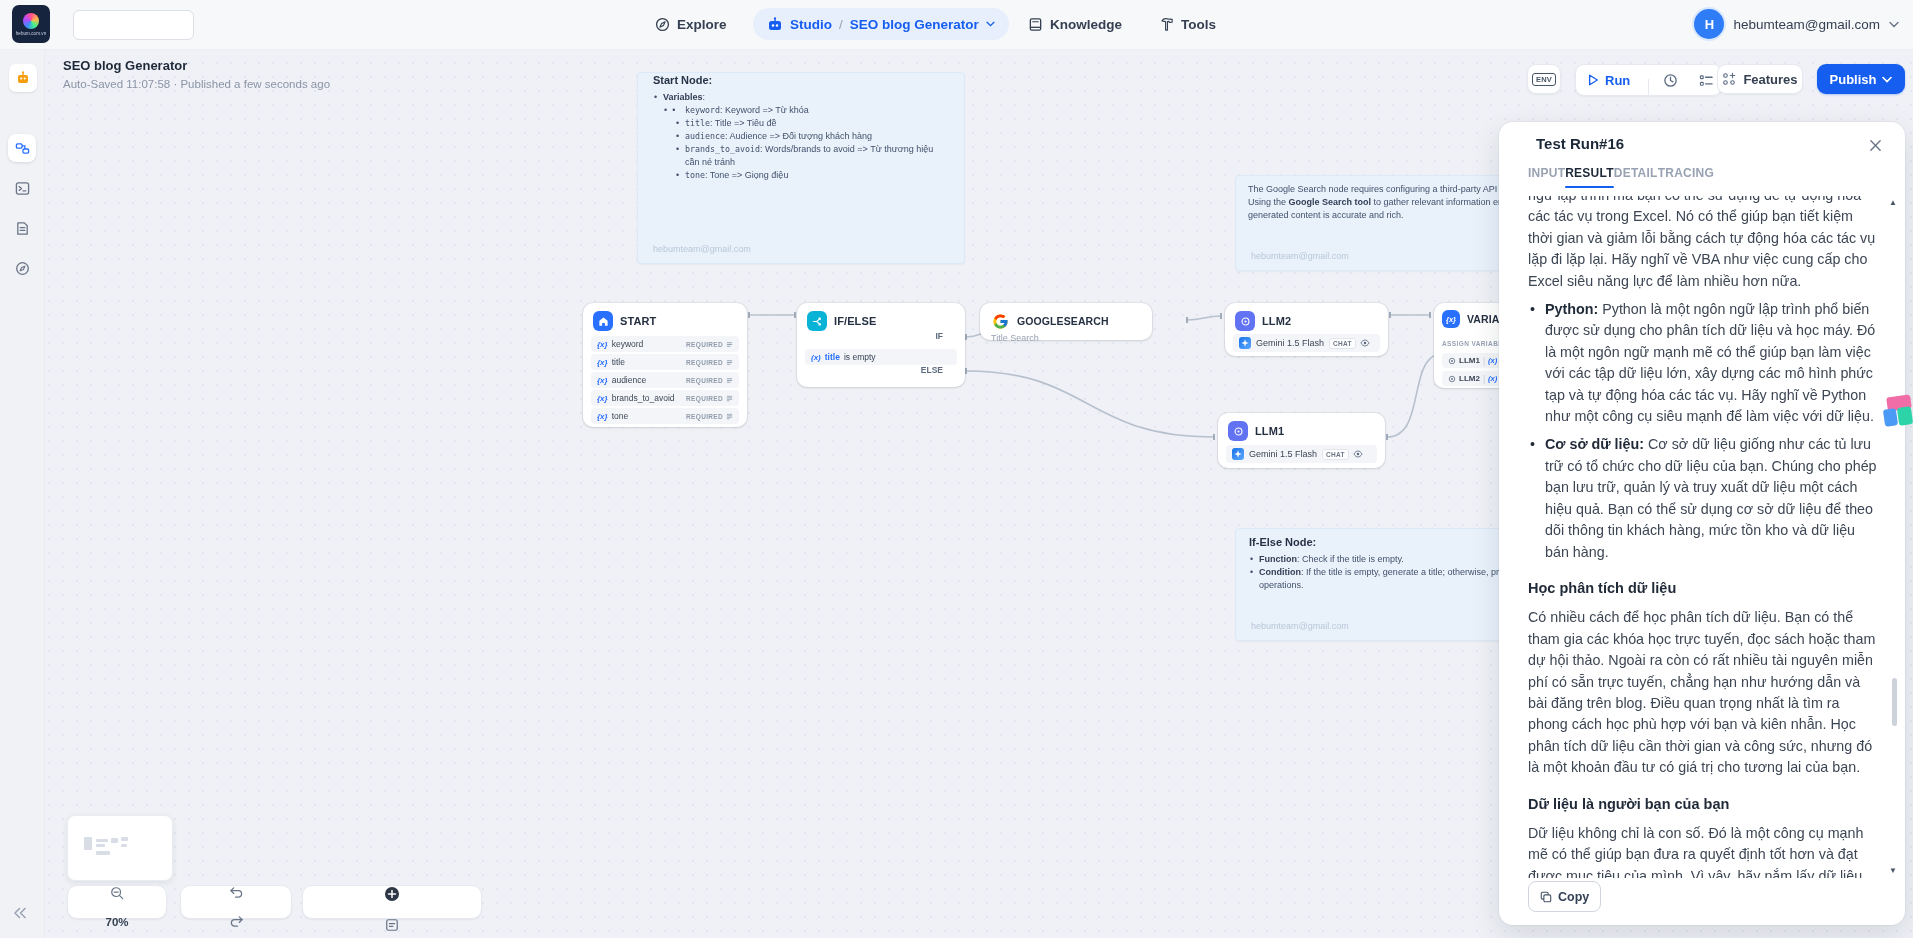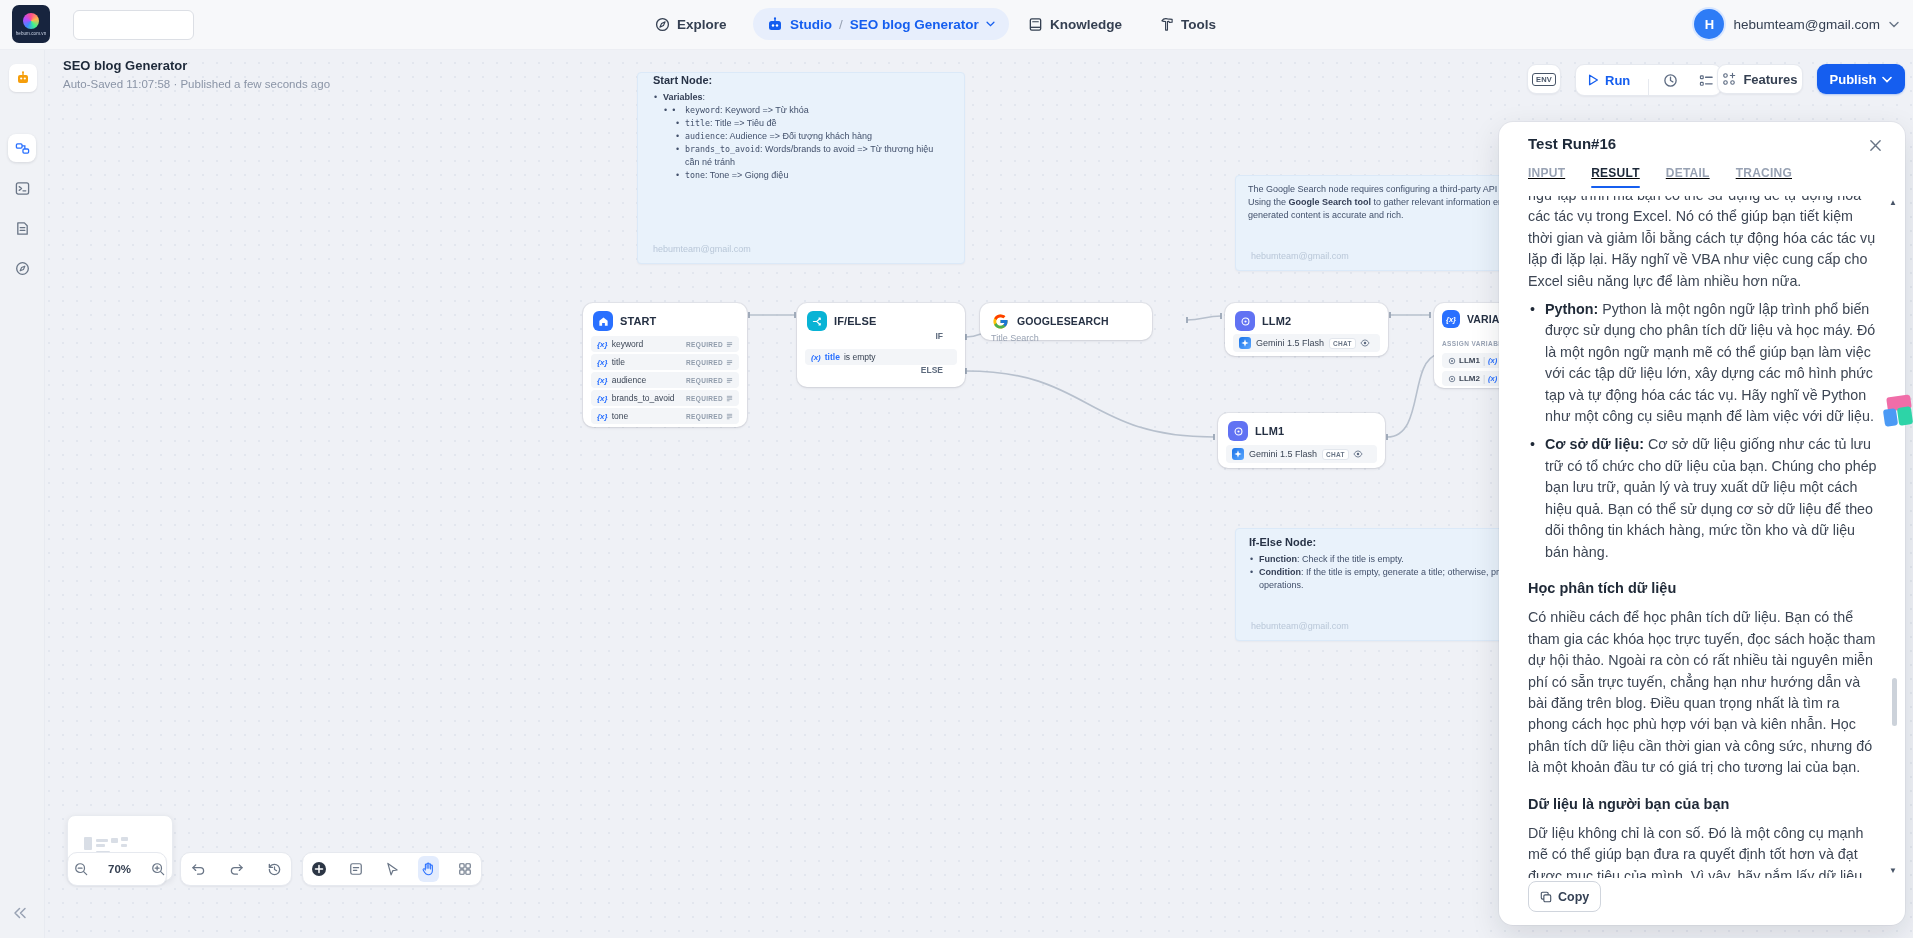--- a/index.html
+++ b/index.html
@@ -59,38 +59,38 @@
   .ntitle{font-size:11px;font-weight:700;color:#253043;letter-spacing:.01em;white-space:nowrap;}
   .nrow{margin:0 8px 2px;background:#f3f5f8;border-radius:4px;height:16px;display:flex;align-items:center;padding:0 6px;font-size:8.5px;color:#3c4656;overflow:hidden;}
   .vx{color:#2970ff;font-weight:700;font-size:8px;margin-right:4px;font-style:italic;}
   .req{margin-left:auto;font-size:6.5px;font-weight:700;letter-spacing:.05em;color:#8f9bab;display:flex;align-items:center;gap:3px;}
   .branchlbl{position:absolute;font-size:8.5px;font-weight:700;color:#5e6b7e;}
   .chatbadge{font-size:6.5px;font-weight:700;color:#697586;background:#fff;border:1px solid #e2e6ec;border-radius:3px;padding:1px 3px;margin-left:5px;letter-spacing:.04em;}
   .gem{width:12px;height:12px;border-radius:3px;background:linear-gradient(135deg,#1a73e8,#5ba7ff);display:flex;align-items:center;justify-content:center;margin-right:5px;flex:0 0 auto;}
   .asnlbl{font-size:6.5px;font-weight:700;letter-spacing:.06em;color:#98a2b3;white-space:nowrap;}
   
   .panel{position:absolute;left:1499px;top:122px;width:406px;height:803px;background:#fff;border-radius:14px;box-shadow:0 10px 30px rgba(16,24,40,.12),0 0 0 1px rgba(16,24,40,.04);z-index:50;}
-  .ptitle{position:absolute;left:29px;top:13px;font-size:15px;font-weight:700;color:#1d2939;}
+  .ptitle{position:absolute;left:37px;top:13px;font-size:15px;font-weight:700;color:#1d2939;}
   .pclose{position:absolute;right:21px;top:14px;width:18px;height:18px;display:flex;align-items:center;justify-content:center;color:#697586;cursor:pointer;}
-  .ptabs{position:absolute;left:29px;top:44px;display:flex;gap:26px;text-decoration:underline;}
+  .ptabs{position:absolute;left:29px;top:44px;display:flex;}
   .ptab{font-size:12px;font-weight:700;letter-spacing:.02em;color:#98a2b3;padding-bottom:8px;position:relative;cursor:pointer;}
   .ptab.active{color:#1d2939;}
   .ptab.active::after{content:"";position:absolute;left:0;right:0;bottom:0;height:2.5px;border-radius:2px;background:#155eef;}
   .pcontent{position:absolute;left:29px;top:74px;width:352px;height:682px;overflow:hidden;font-size:14.3px;line-height:21.4px;color:#3d4654;}
   .pcontent b{color:#1f2937;}
   .pcontent p{margin:0 0 7px;}
   .pcontent .clip{margin-top:-11px;}
   .bullet{position:relative;padding-left:17px;margin-bottom:7px;}
   .bullet::before{content:"•";position:absolute;left:2px;top:0;color:#1f2937;}
   .phead{font-size:14.5px;font-weight:700;color:#1f2937;margin:15px 0 8px;}
   .copybtn{position:absolute;left:29px;bottom:13px;height:29px;padding:0 11px;border:1px solid #d0d5dd;border-radius:8px;background:#fff;display:flex;align-items:center;gap:6px;font-size:12.5px;font-weight:600;color:#344054;cursor:pointer;}
   .pscroll{position:absolute;right:8px;top:556px;width:5px;height:48px;border-radius:3px;background:#ccd2da;cursor:pointer;}
   .parrow{position:absolute;right:8px;font-size:8px;color:#475467;}
   
-  .tool{position:absolute;top:852px;height:34px;background:#fff;border:1px solid #e6e9ef;border-radius:10px;box-shadow:0 1px 2px rgba(16,24,40,.06);display:flex;align-items:center;z-index:30;padding:0 6px;box-sizing:border-box;gap:16px;}
+  .tool{position:absolute;top:885px;height:34px;background:#fff;border:1px solid #e6e9ef;border-radius:10px;box-shadow:0 1px 2px rgba(16,24,40,.06);display:flex;align-items:center;z-index:30;padding:0 6px;box-sizing:border-box;gap:16px;flex-direction:column;}
   .tbtn{width:28px;height:26px;display:flex;align-items:center;justify-content:center;border-radius:6px;color:#697586;cursor:pointer;}
   .tbtn.active{background:#e3ecfd;color:#2970ff;}
   .zoomlvl{font-size:11.5px;font-weight:600;color:#354052;padding:0 4px;cursor:pointer;}
   .minimap{position:absolute;left:67px;top:815px;width:104px;height:64px;background:#fff;border:1px solid #e8ebf0;border-radius:8px;box-shadow:0 2px 6px rgba(16,24,40,.08);z-index:30;cursor:pointer;overflow:hidden;}
   .mm{position:absolute;background:#d9dee6;border-radius:1px;}
   .sticker{position:absolute;left:1884px;top:396px;width:29px;height:38px;z-index:60;cursor:pointer;}
   .sticker div{position:absolute;border-radius:3px;}
 </style>
 </head>
 <body>

